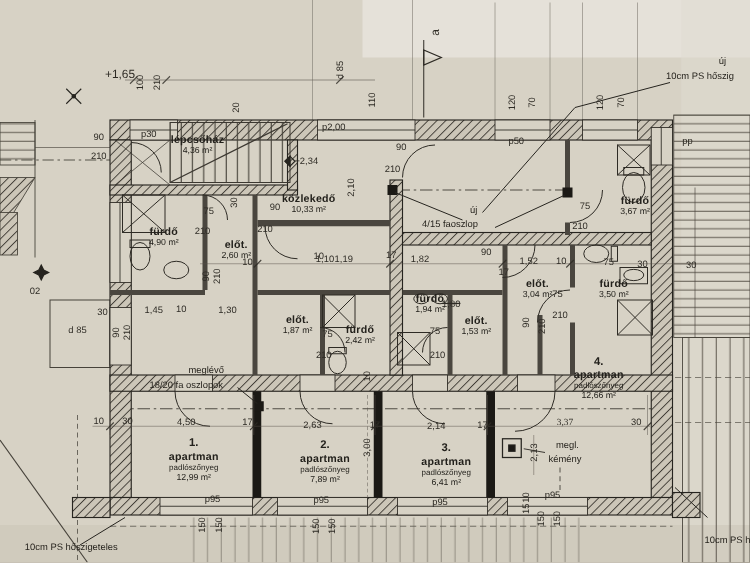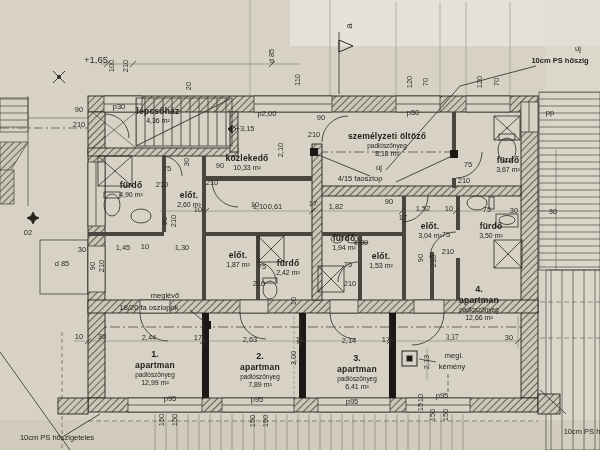--- a/index.html
+++ b/index.html
@@ -342,21 +342,21 @@
       <span class="lbl dim rot" style="left: 497px; top: 82px;">70</span>
       <span class="lbl dim" style="left: 79px; top: 110px;">90</span>
       <span class="lbl dim" style="left: 79px; top: 125px;">210</span>
       <span class="lbl dim" style="left: 7px; top: 233px; margin-left: 21px;">02</span>
       <span class="lbl dim" style="left: 82px; top: 250px;">30</span>
       <span class="lbl dim" style="left: 62px; top: 264px;">d 85</span>
       <span class="lbl dim rot" style="left: 93px; top: 266px;">90</span>
       <span class="lbl dim rot" style="left: 102px; top: 266px;">210</span>
       <span class="lbl dim" style="left: 79px; top: 337px;">10</span>
       <span class="lbl dim" style="left: 102px; top: 337px;">30</span>
-      <span class="lbl dim" style="left: 149px; top: 338px;">2,44</span>
+      <span class="lbl dim" style="left: 149px; top: 338px;">4,50</span>
       <span class="lbl dim" style="left: 198px; top: 338px;">17</span>
       <span class="lbl dim" style="left: 250px; top: 340px;">2,63</span>
       <span class="lbl dim" style="left: 300px; top: 340px;">17</span>
       <span class="lbl dim" style="left: 349px; top: 341px;">2,14</span>
       <span class="lbl dim" style="left: 386px; top: 340px;">17</span>
       <span class="lbl dim" style="left: 452px; top: 338px; font-family: Liberation Serif, serif;">3,37</span>
       <span class="lbl dim" style="left: 509px; top: 338px;">30</span>
       <span class="lbl dim rot" style="left: 294px; top: 358px;">3,00</span>
       <span class="lbl dim rot" style="left: 427px; top: 362px;">2,13</span>
       <span class="lbl dim" style="left: 167px; top: 169px;">75</span>
@@ -370,80 +370,75 @@
       <span class="lbl dim" style="left: 468px; top: 165px;">75</span>
       <span class="lbl dim" style="left: 464px; top: 181px;">210</span>
       <span class="lbl dim" style="left: 123px; top: 248px;">1,45</span>
       <span class="lbl dim" style="left: 145px; top: 247px;">10</span>
       <span class="lbl dim" style="left: 182px; top: 248px;">1,30</span>
       <span class="lbl dim rot" style="left: 165px; top: 221px;">90</span>
       <span class="lbl dim rot" style="left: 174px; top: 221px;">210</span>
       <span class="lbl dim" style="left: 233px; top: 207px; margin-left: 27px;">1,10</span>
       <span class="lbl dim" style="left: 255px; top: 205px;">10</span>
       <span class="lbl dim" style="left: 198px; top: 210px;">10</span>
-      <span class="lbl dim" style="left: 275px; top: 207px;">0,61</span>
+      <span class="lbl dim" style="left: 275px; top: 207px;">1,19</span>
       <span class="lbl dim" style="left: 313px; top: 204px;">17</span>
       <span class="lbl dim" style="left: 336px; top: 207px;">1,82</span>
       <span class="lbl dim strike" style="left: 361px; top: 211px;">1,80</span>
       <span class="lbl dim" style="left: 389px; top: 202px;">90</span>
       <span class="lbl dim" style="left: 403px; top: 218px;">17</span>
       <span class="lbl dim" style="left: 423px; top: 209px;">1,52</span>
       <span class="lbl dim" style="left: 449px; top: 209px;">10</span>
       <span class="lbl dim" style="left: 487px; top: 210px;">75</span>
       <span class="lbl dim" style="left: 514px; top: 211px;">30</span>
       <span class="lbl dim" style="left: 553px; top: 212px;">30</span>
       <span class="lbl dim rot" style="left: 421px; top: 258px;">90</span>
       <span class="lbl dim rot" style="left: 434px; top: 261px;">210</span>
       <span class="lbl dim" style="left: 446px; top: 235px;">75</span>
       <span class="lbl dim" style="left: 448px; top: 252px;">210</span>
       <span class="lbl dim" style="left: 262px; top: 267px;">75</span>
       <span class="lbl dim" style="left: 259px; top: 284px;">210</span>
       <span class="lbl dim rot" style="left: 294px; top: 301px;">10</span>
       <span class="lbl dim" style="left: 348px; top: 265px;">75</span>
       <span class="lbl dim" style="left: 350px; top: 284px;">210</span>
-      <span class="lbl dim" style="left: 245px; top: 129px;">+3,15</span>
+      <span class="lbl dim" style="left: 245px; top: 129px;">+2,34</span>
       <span class="lbl dim rot" style="left: 162px; top: 420px;">150</span>
       <span class="lbl dim rot" style="left: 175px; top: 420px;">150</span>
       <span class="lbl dim rot" style="left: 253px; top: 421px;">150</span>
       <span class="lbl dim rot" style="left: 266px; top: 421px;">150</span>
       <span class="lbl dim rot" style="left: 433px; top: 415px;">150</span>
       <span class="lbl dim rot" style="left: 446px; top: 415px;">150</span>
       <span class="lbl dim rot" style="left: 421px; top: 398px;">10</span>
       <span class="lbl dim rot" style="left: 421px; top: 407px;">15</span>
       <span class="lbl p" style="left: 119px; top: 107px;">p30</span>
-      <span class="lbl p" style="left: 267px; top: 114px;">p2,00</span>
+      <span class="lbl p" style="left: 267px; top: 102px;">p2,00</span>
       <span class="lbl p" style="left: 413px; top: 113px;">p50</span>
       <span class="lbl p" style="left: 550px; top: 113px;">pp</span>
       <span class="lbl p" style="left: 170px; top: 399px;">p95</span>
       <span class="lbl p" style="left: 257px; top: 400px;">p95</span>
       <span class="lbl p" style="left: 352px; top: 402px;">p95</span>
       <span class="lbl p" style="left: 442px; top: 396px;">p95</span>
       <span class="lbl note" style="left: 578px; top: 49px;">új</span>
-      <span class="lbl note" style="left: 560px; top: 61px; font-weight: bold;">10cm PS hőszig</span>
+      <span class="lbl note" style="left: 560px; top: 61px;">10cm PS hőszig</span>
       <span class="lbl note" style="left: 165px; top: 296px;">meglévő</span>
       <span class="lbl note" style="left: 149px; top: 308px;">18/20 fa oszlopok</span>
       <span class="lbl note" style="left: 379px; top: 168px;">új</span>
       <span class="lbl note" style="left: 360px; top: 179px;">4/15 faoszlop</span>
       <span class="lbl note" style="left: 454px; top: 356px;">megl.</span>
       <span class="lbl note" style="left: 452px; top: 367px;">kémény</span>
       <span class="lbl note" style="left: 57px; top: 438px;">10cm PS hőszigeteles</span>
       <span class="lbl note" style="left: 582px; top: 432px;">10cm PS h</span>
       <div class="room" style="left: 158px; top: 116px;">
         <div class="nm">lépcsőház</div>
         <div class="ar">4,36 m²</div>
       </div>
       <div class="room" style="left: 247px; top: 163px;">
         <div class="nm">közlekedő</div>
         <div class="ar">10,33 m²</div>
       </div>
-      <div class="room" style="left: 387px; top: 145px;">
-        <div class="nm">személyzeti öltöző</div>
-        <div class="fl">padlószőnyeg</div>
-        <div class="ar">8,18 m²</div>
-      </div>
       <div class="room" style="left: 508px; top: 165px;">
         <div class="nm">fürdő</div>
         <div class="ar">3,67 m²</div>
       </div>
       <div class="room" style="left: 131px; top: 190px;">
         <div class="nm">fürdő</div>
         <div class="ar">4,90 m²</div>
       </div>
       <div class="room" style="left: 189px; top: 200px;">
         <div class="nm">előt.</div>

